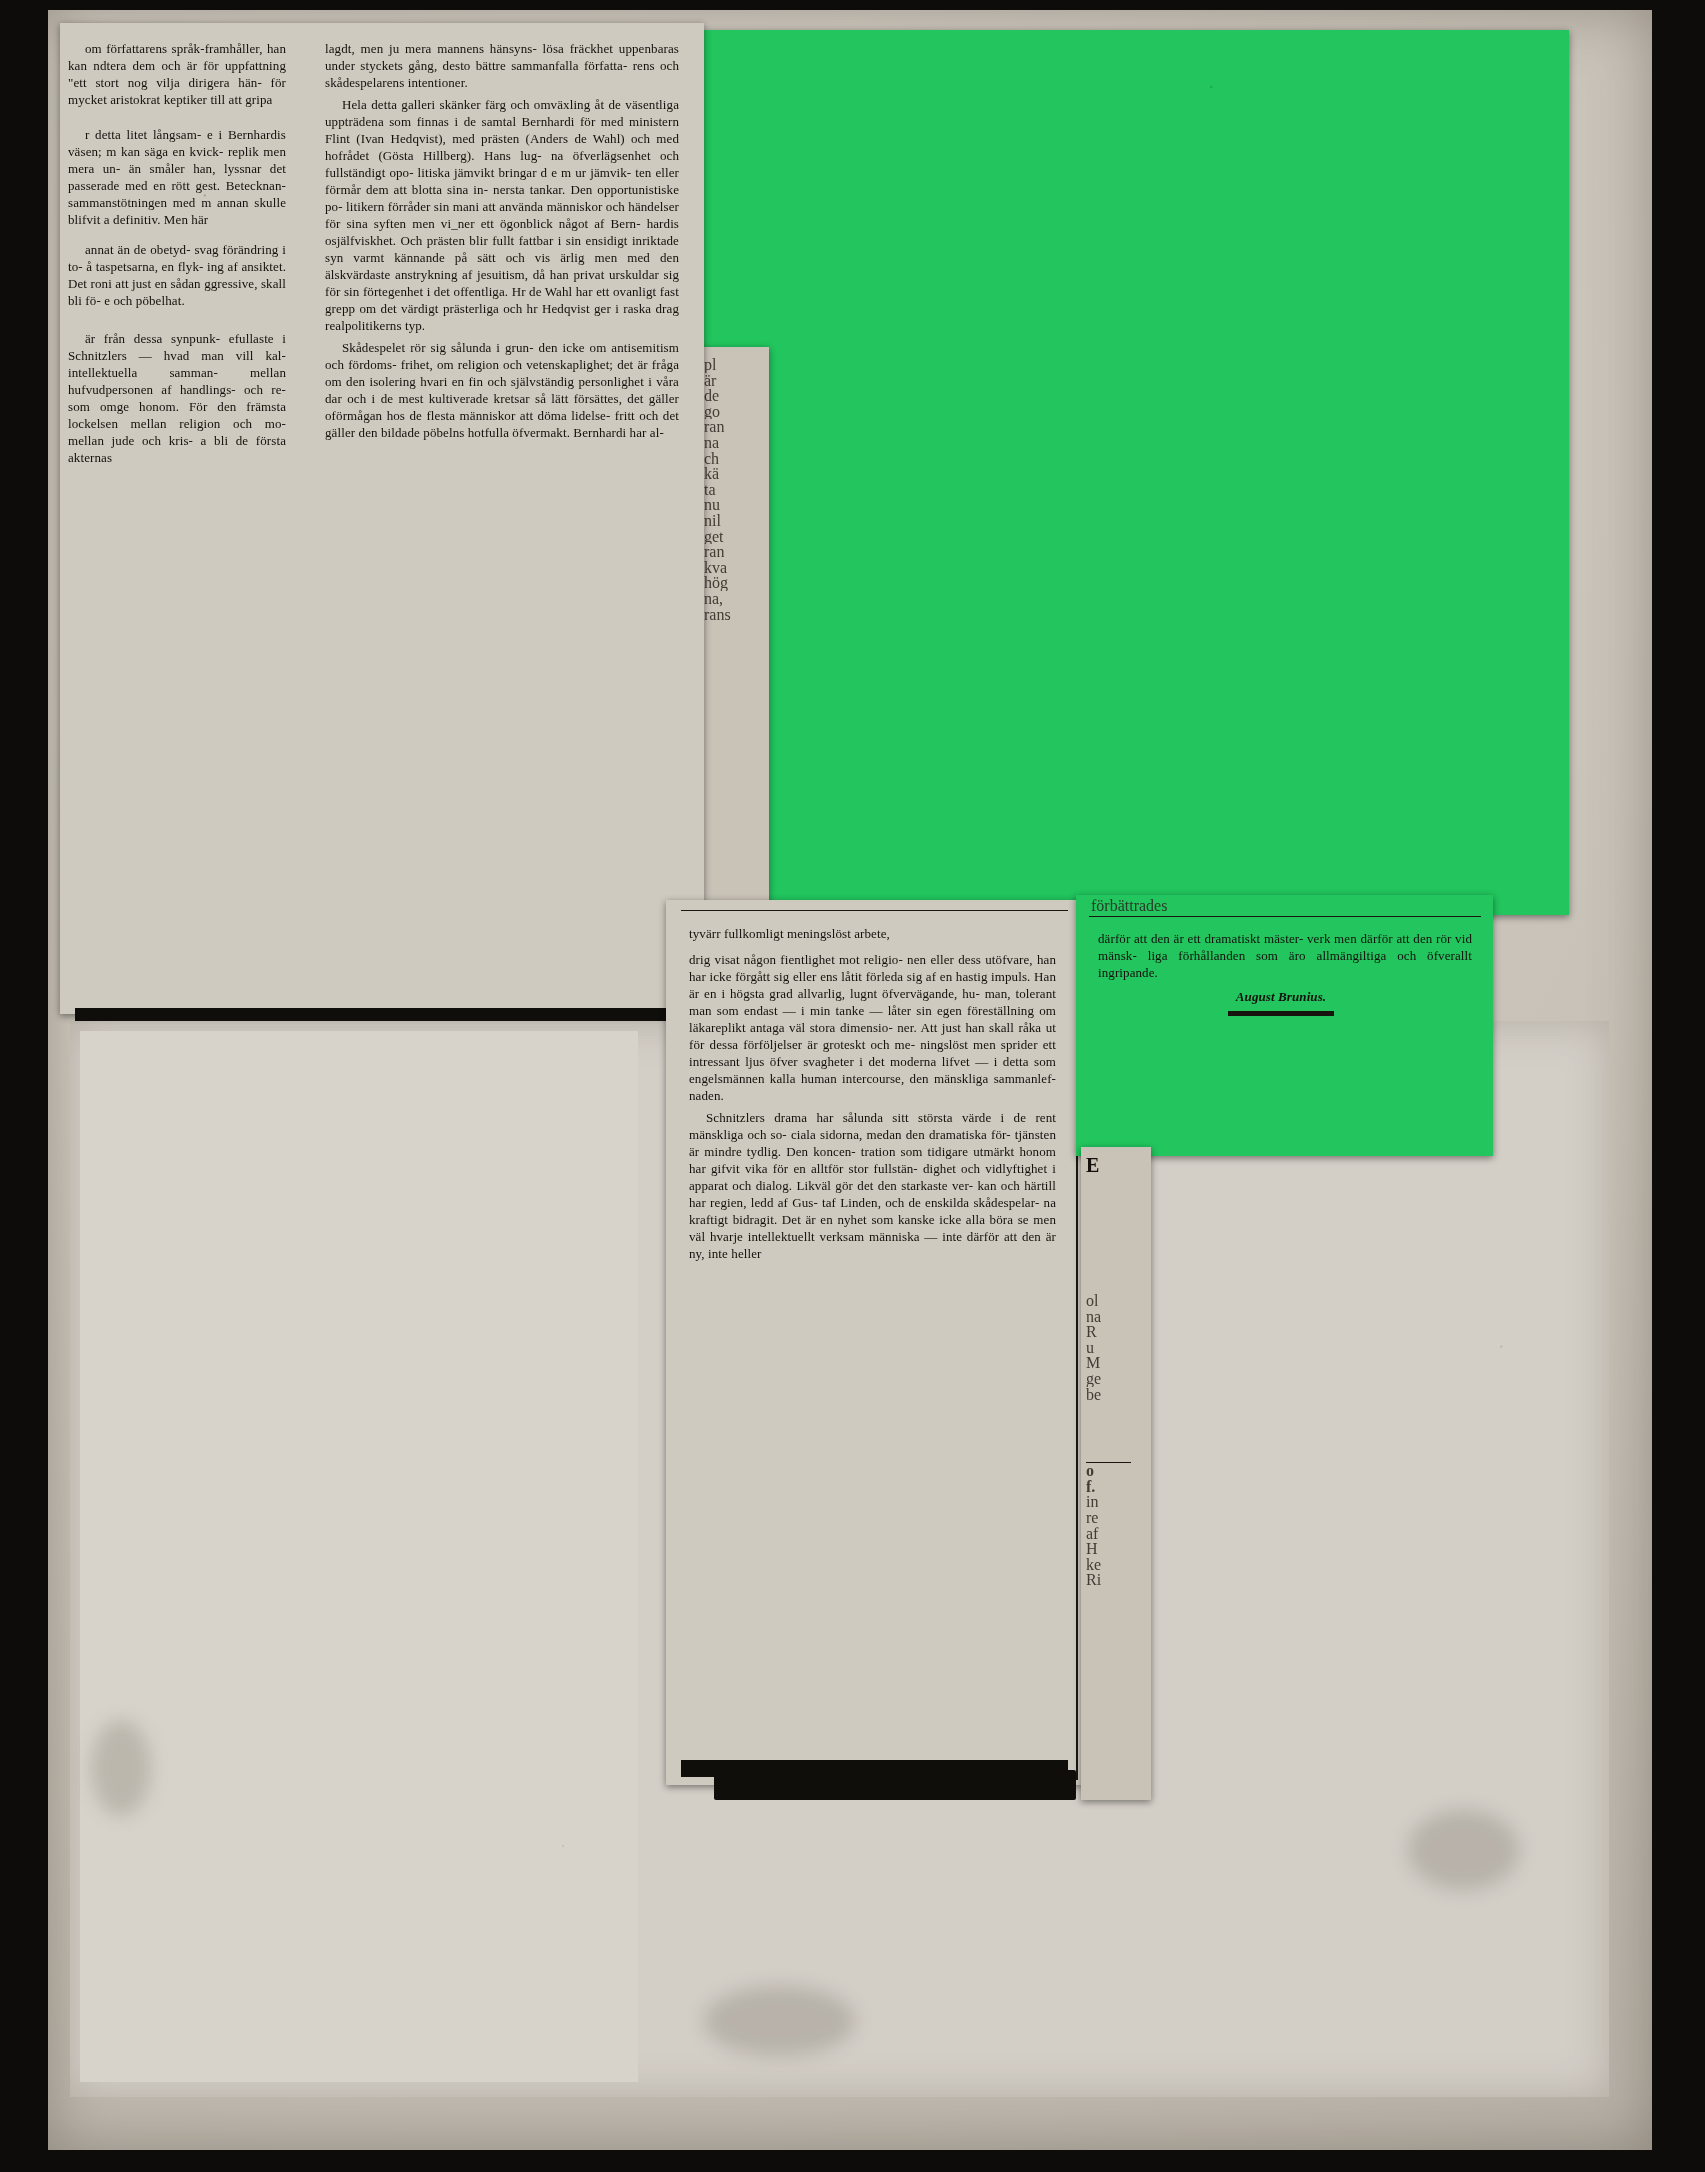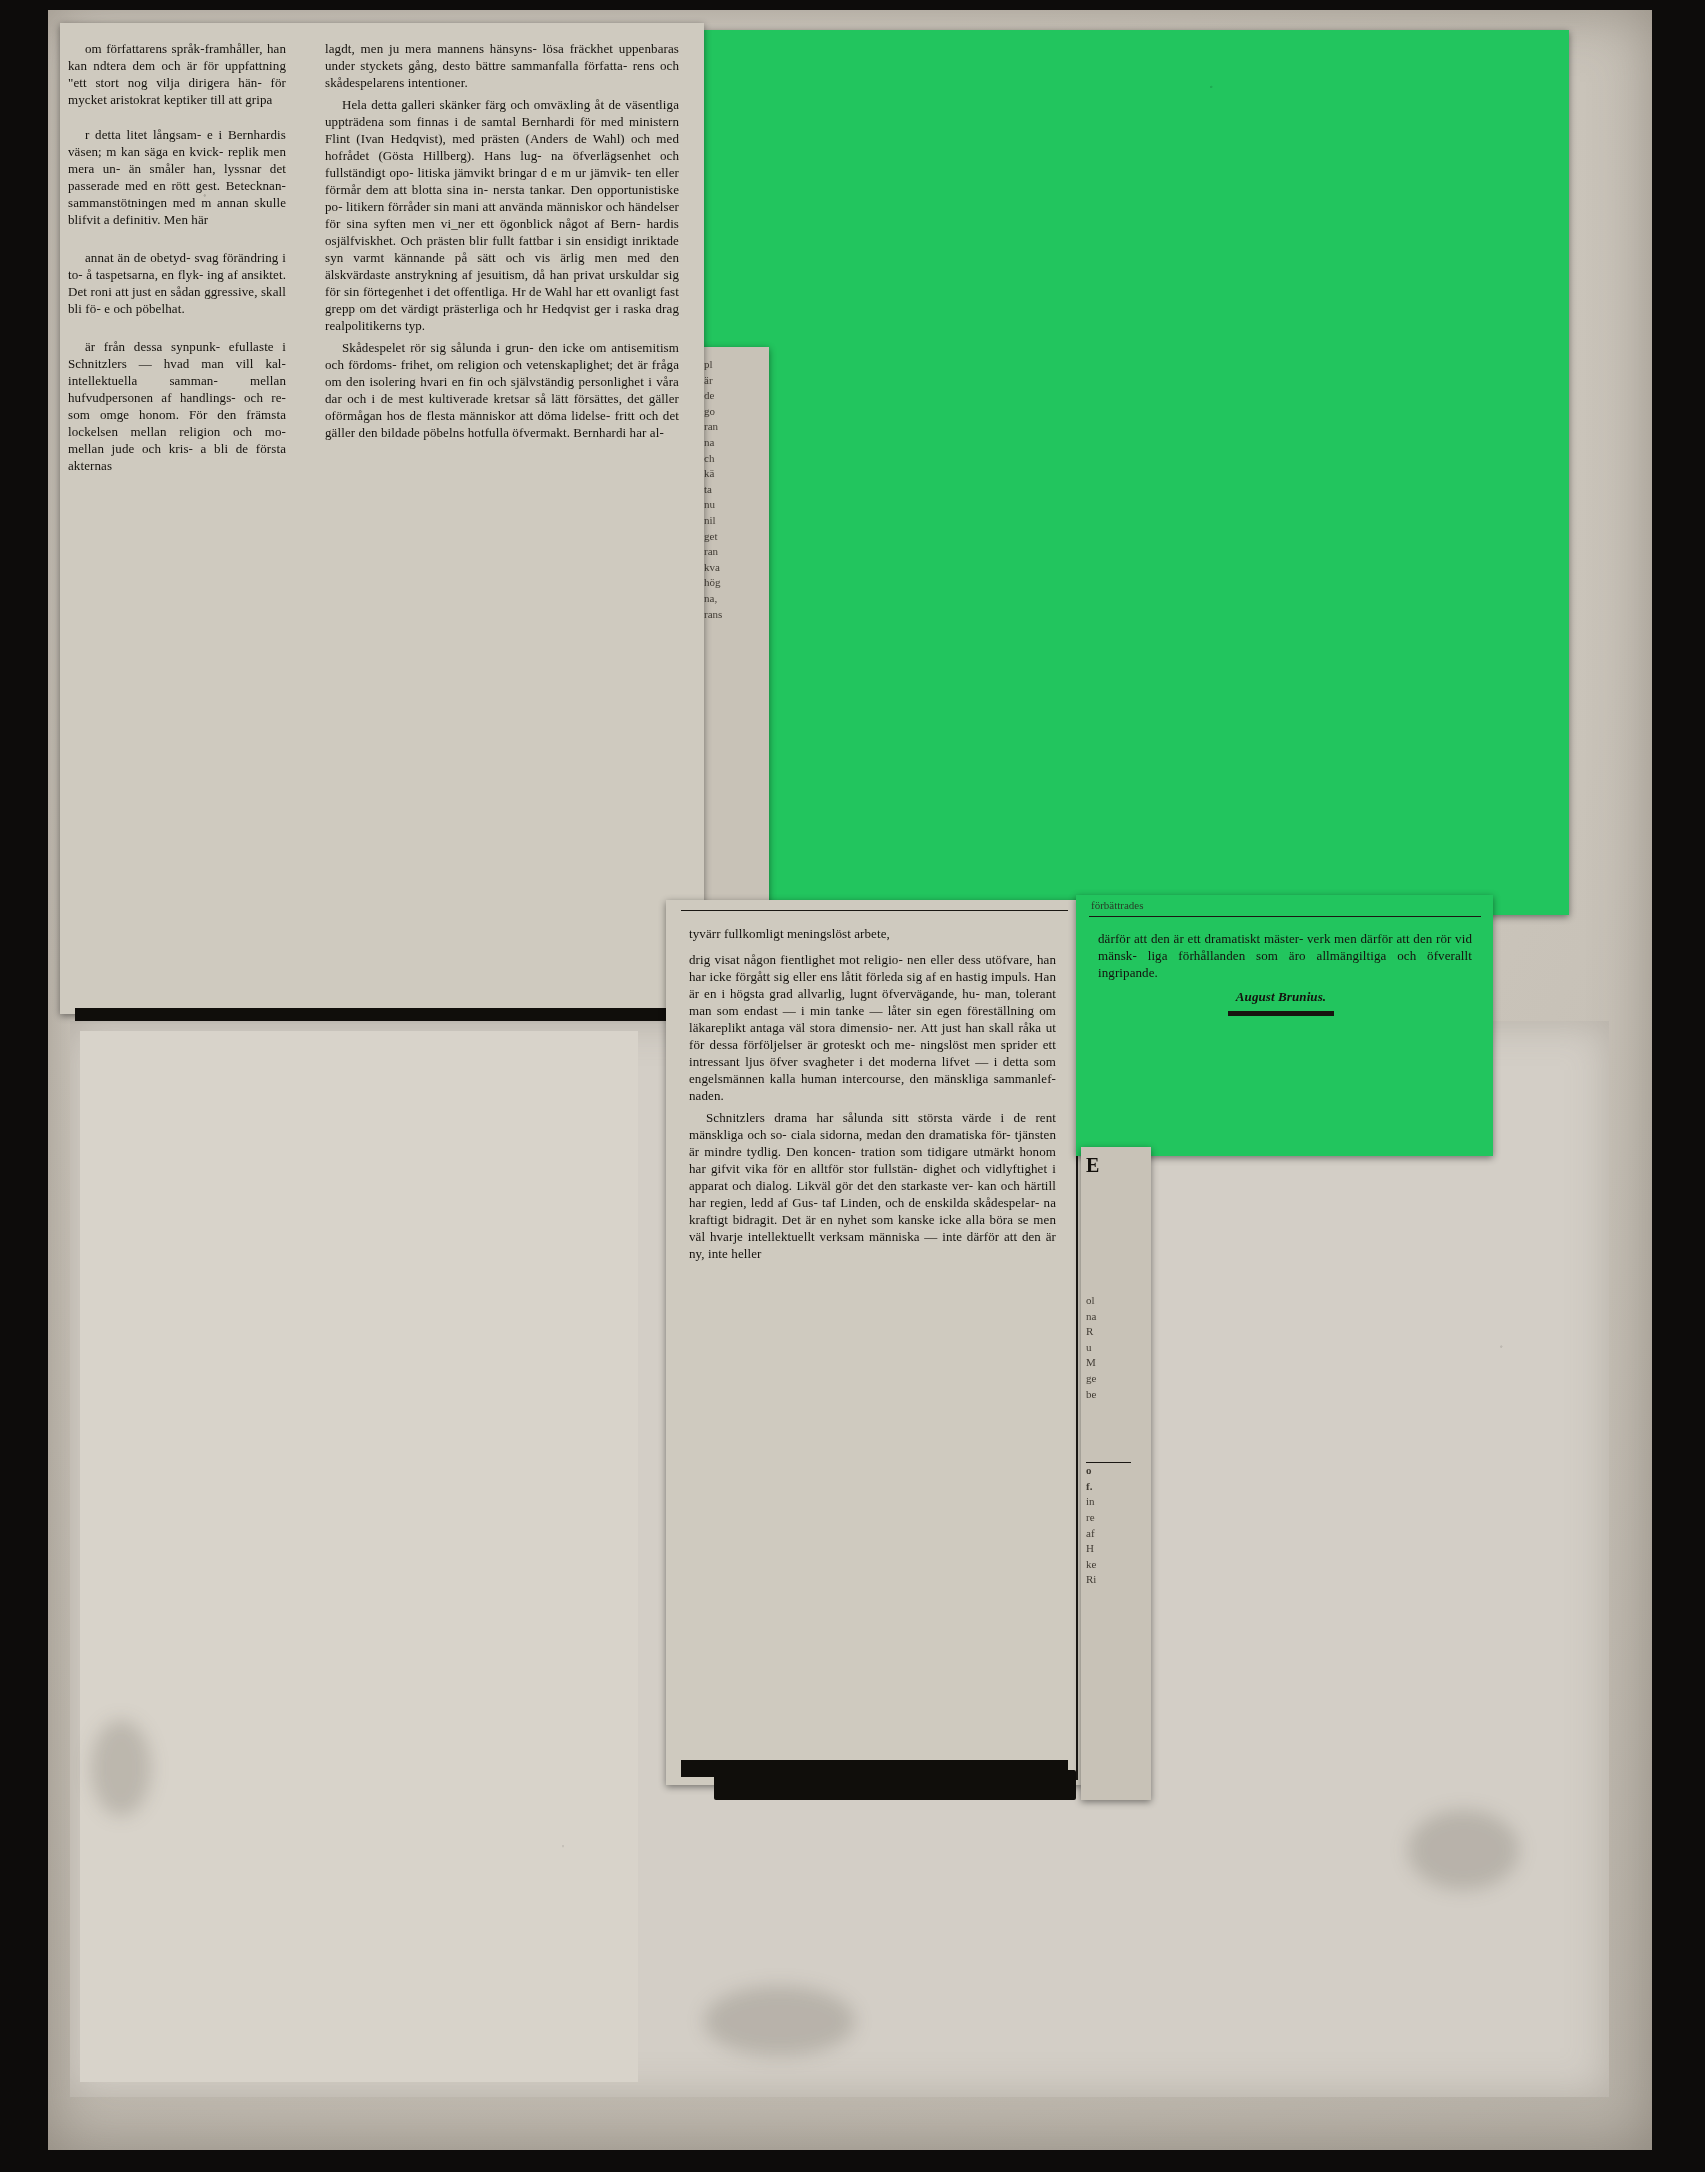--- a/index.html
+++ b/index.html
@@ -97,21 +97,21 @@
   }
   .sigrule {
     width: 106px;
     height: 4.5px;
     background: #17140f;
     margin: 6px auto 0 auto;
   }
 
   
   .frag {
-    font-size: 11px;
+    font-size: 16px;
     line-height: 15.6px;
     color: #2a251e;
     opacity: .85;
     overflow: hidden;
     word-break: break-all;
   }
 
   .blackbar {
     position: absolute;
     background: #100e0b;
@@ -163,21 +163,21 @@
     <div class="frag">hög</div>
     <div class="frag">na,</div>
     <div class="frag">rans</div>
   </div>
 
   <div class="clip" style="left:60px; top:22.6px; width:644px; height:991px;">
 
     <div class="col" style="position:absolute; left:0px; top:17.6px; width:226px;">
       <p class="ind">om författarens språk-framhåller, han kan ndtera dem och är för uppfattning "ett stort nog vilja dirigera hän- för mycket aristokrat keptiker till att gripa</p>
       <p class="ind" style="margin-top:18px">r detta litet långsam- e i Bernhardis väsen; m kan säga en kvick- replik men mera un- än småler han, lyssnar det passerade med en rött gest. Betecknan- sammanstötningen med m annan skulle blifvit a definitiv. Men här</p>
-      <p class="ind" style="margin-top:21px">annat än de obetyd- svag förändring i to- å taspetsarna, en flyk- ing af ansiktet. Det roni att just en sådan ggressive, skall bli fö- e och pöbelhat.</p>
+      <p class="ind" style="margin-top:13px">annat än de obetyd- svag förändring i to- å taspetsarna, en flyk- ing af ansiktet. Det roni att just en sådan ggressive, skall bli fö- e och pöbelhat.</p>
       <p class="ind" style="margin-top:21px">är från dessa synpunk- efullaste i Schnitzlers — hvad man vill kal- intellektuella samman- mellan hufvudpersonen af handlings- och re- som omge honom. För den främsta lockelsen mellan religion och mo- mellan jude och kris- a bli de första akternas</p>
     </div>
 
     <div class="col" style="position:absolute; left:257px; top:17.6px; width:362px;">
       <p>lagdt, men ju mera mannens hänsyns- lösa fräckhet uppenbaras under styckets gång, desto bättre sammanfalla författa- rens och skådespelarens intentioner.</p>
       <p class="ind" style="margin-top:5px">Hela detta galleri skänker färg och omväxling åt de väsentliga uppträdena som finnas i de samtal Bernhardi för med ministern Flint (Ivan Hedqvist), med prästen (Anders de Wahl) och med hofrådet (Gösta Hillberg). Hans lug- na öfverlägsenhet och fullständigt opo- litiska jämvikt bringar d e m ur jämvik- ten eller förmår dem att blotta sina in- nersta tankar. Den opportunistiske po- litikern förråder sin mani att använda människor och händelser för sina syften men vi_ner ett ögonblick något af Bern- hardis osjälfviskhet. Och prästen blir fullt fattbar i sin ensidigt inriktade syn varmt kännande på sätt och vis ärlig men med den älskvärdaste anstrykning af jesuitism, då han privat urskuldar sig för sin förtegenhet i det offentliga. Hr de Wahl har ett ovanligt fast grepp om det värdigt prästerliga och hr Hedqvist ger i raska drag realpolitikerns typ.</p>
       <p class="ind" style="margin-top:5px">Skådespelet rör sig sålunda i grun- den icke om antisemitism och fördoms- frihet, om religion och vetenskaplighet; det är fråga om den isolering hvari en fin och självständig personlighet i våra dar och i de mest kultiverade kretsar så lätt försättes, det gäller oförmågan hos de flesta människor att döma lidelse- fritt och det gäller den bildade pöbelns hotfulla öfvermakt. Bernhardi har al-</p>
     </div>
   </div>
 

